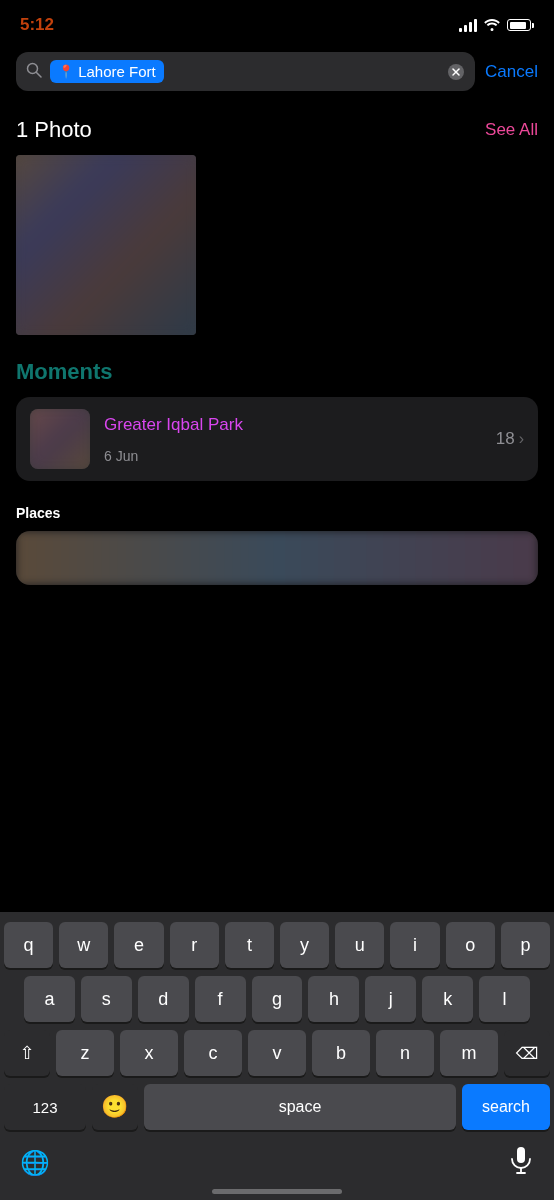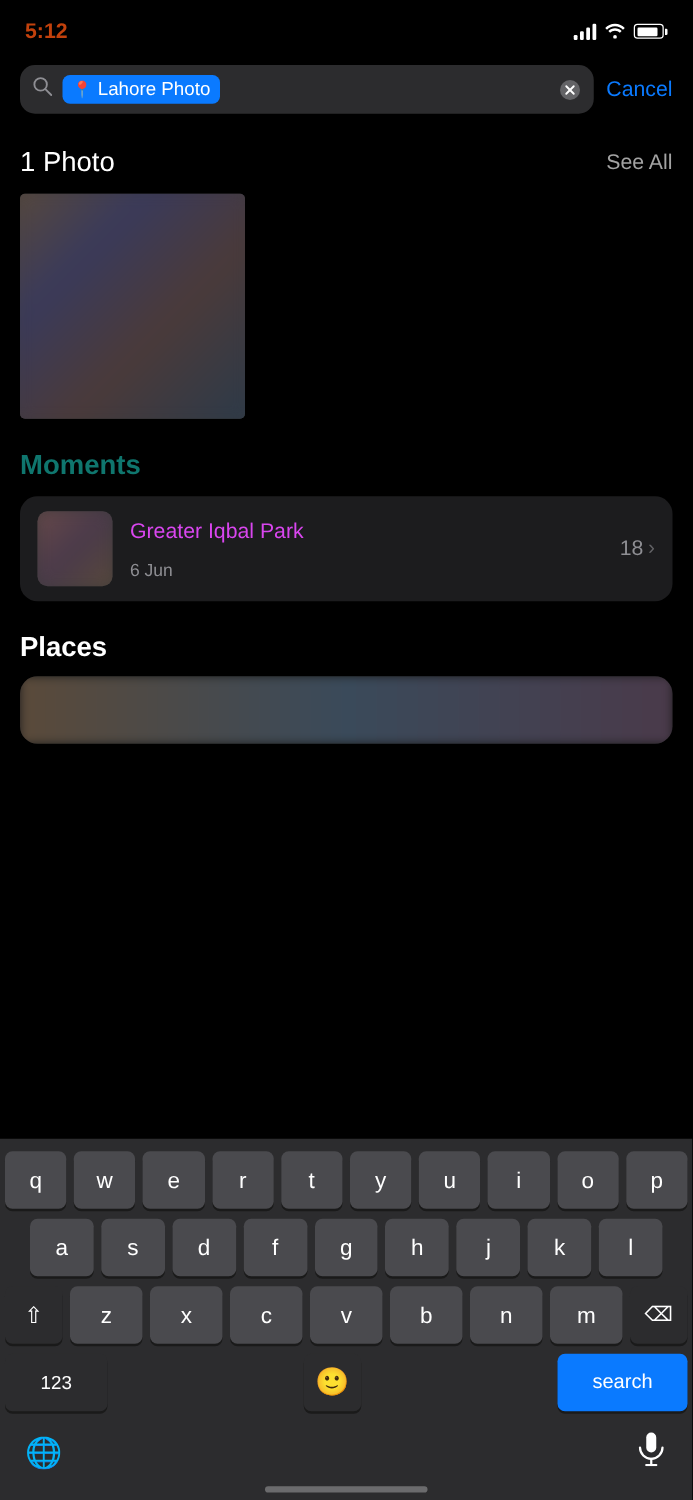--- a/index.html
+++ b/index.html
@@ -99,21 +99,21 @@
       margin-bottom: 12px;
     }
     .section-title {
       font-size: 22px;
       font-weight: 400;
       color: #fff;
     }
     .see-all-btn {
       background: none;
       border: none;
-      color: #a3a3a3;
+      color: #ec4899;
       font-size: 17px;
       cursor: pointer;
     }
 
     .photos-grid {
       display: flex;
       gap: 2px;
     }
     .photo-thumb {
       width: 180px;
@@ -189,21 +189,21 @@
     .chevron-icon {
       font-size: 16px;
       color: #636366;
     }
 
     
     .places-section {
       padding: 16px 16px 4px 16px;
     }
     .places-title {
-      font-size: 22px;
+      font-size: 14px;
       font-weight: 700;
       color: #fff;
       margin-bottom: 10px;
     }
     .places-card {
       background: #1c1c1e;
       border-radius: 14px;
       overflow: hidden;
       height: 54px;
     }
@@ -306,21 +306,21 @@
       background: #0a7aff;
       border-radius: 6px;
       color: #fff;
       font-size: 16px;
       font-weight: 500;
       height: 46px;
       display: flex;
       align-items: center;
       justify-content: center;
       cursor: pointer;
-      width: 104px;
+      width: 88px;
       flex-shrink: 0;
       box-shadow: 0 2px 0 #1a1a1a;
       border: none;
     }
     .keyboard-bottom-bar {
       display: flex;
       justify-content: space-between;
       align-items: center;
       padding: 8px 20px 20px 20px;
     }
@@ -415,21 +415,21 @@
 <div class="search-bar-container">
   <div class="search-input-wrap">
     <span class="search-icon-svg">
       <svg width="16" height="16" viewBox="0 0 16 16" fill="#8e8e93">
         <circle cx="6.5" cy="6.5" r="5" stroke="#8e8e93" stroke-width="1.5" fill="none"></circle>
         <line x1="10.5" y1="10.5" x2="15" y2="15" stroke="#8e8e93" stroke-width="1.5" stroke-linecap="round"></line>
       </svg>
     </span>
     <div class="search-tag">
       <span class="search-tag-icon">📍</span>
-      <span>Lahore Photo</span>
+      <span>Lahore Fort</span>
     </div>
     <button class="search-clear-btn">
       <svg width="18" height="18" viewBox="0 0 18 18" fill="#8e8e93">
         <circle cx="9" cy="9" r="8" fill="#636366"></circle>
         <line x1="6" y1="6" x2="12" y2="12" stroke="#fff" stroke-width="1.5" stroke-linecap="round"></line>
         <line x1="12" y1="6" x2="6" y2="12" stroke="#fff" stroke-width="1.5" stroke-linecap="round"></line>
       </svg>
     </button>
   </div>
   <button class="cancel-btn">Cancel</button>
@@ -506,20 +506,21 @@
     <button class="key">v</button>
     <button class="key">b</button>
     <button class="key">n</button>
     <button class="key">m</button>
     <button class="key dark" style="max-width:46px; font-size:16px;">⌫</button>
   </div>
 
   <div class="bottom-row">
     <button class="key-123">123</button>
     <button class="key-emoji">🙂</button>
+    <button class="key-space">space</button>
     <button class="key-search">search</button>
   </div>
 
   <div class="keyboard-bottom-bar">
     <span class="globe-icon">🌐</span>
     <span class="mic-icon">
       <svg width="26" height="28" viewBox="0 0 26 28" fill="none">
         <rect x="9" y="1" width="8" height="16" rx="4" fill="white"></rect>
         <path d="M4 13a9 9 0 0018 0" stroke="white" stroke-width="1.8" stroke-linecap="round" fill="none"></path>
         <line x1="13" y1="22" x2="13" y2="27" stroke="white" stroke-width="1.8" stroke-linecap="round"></line>

